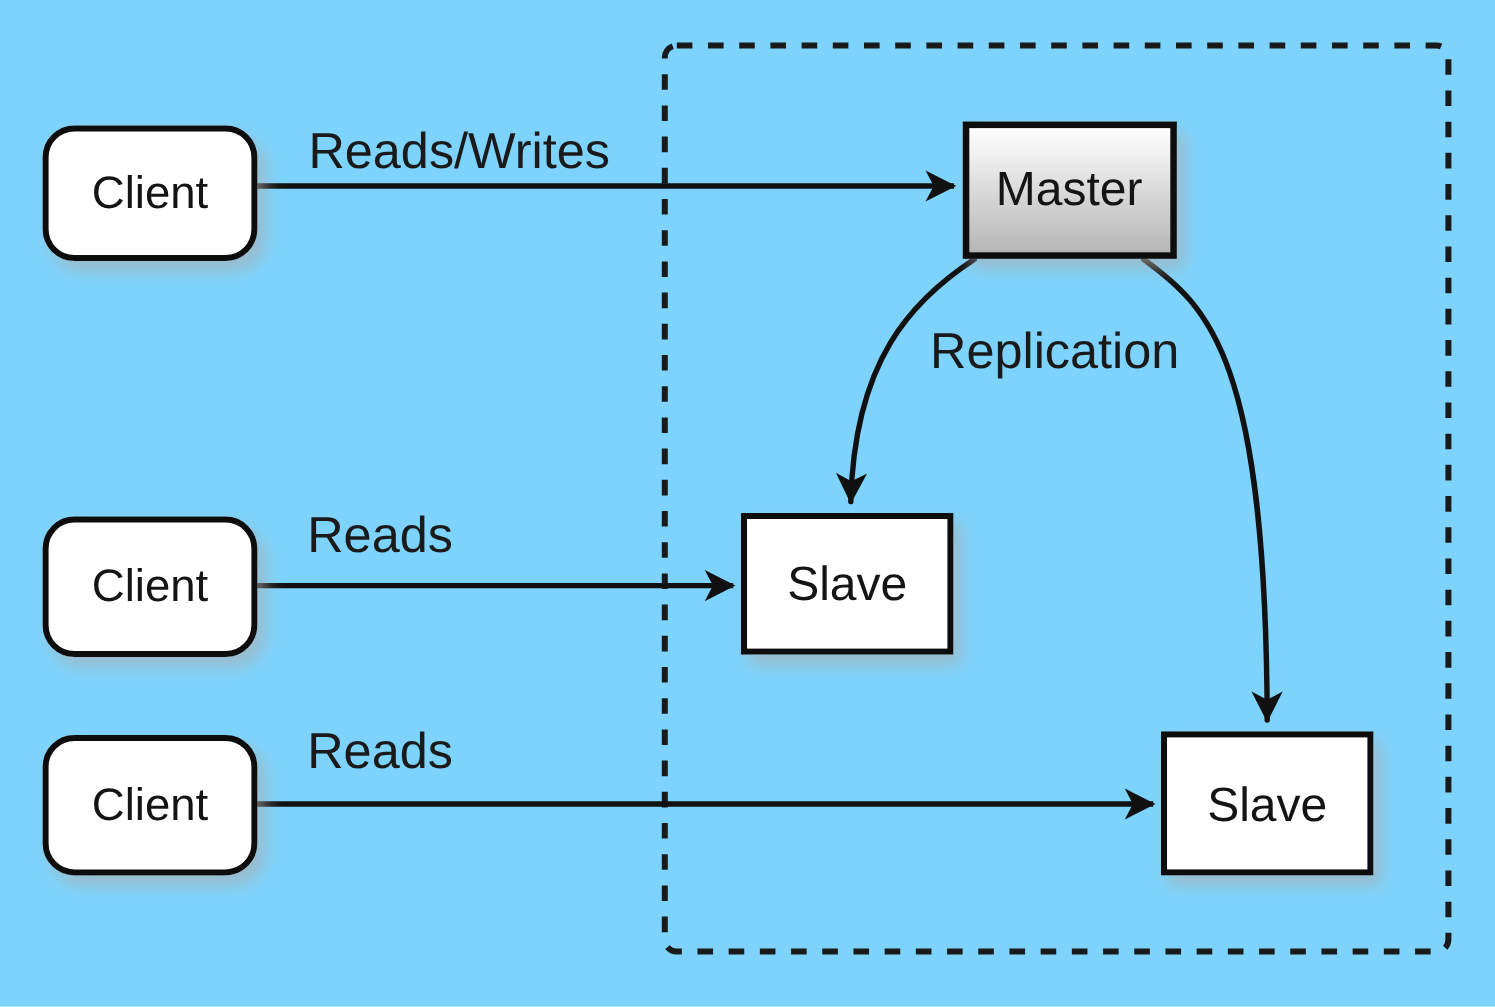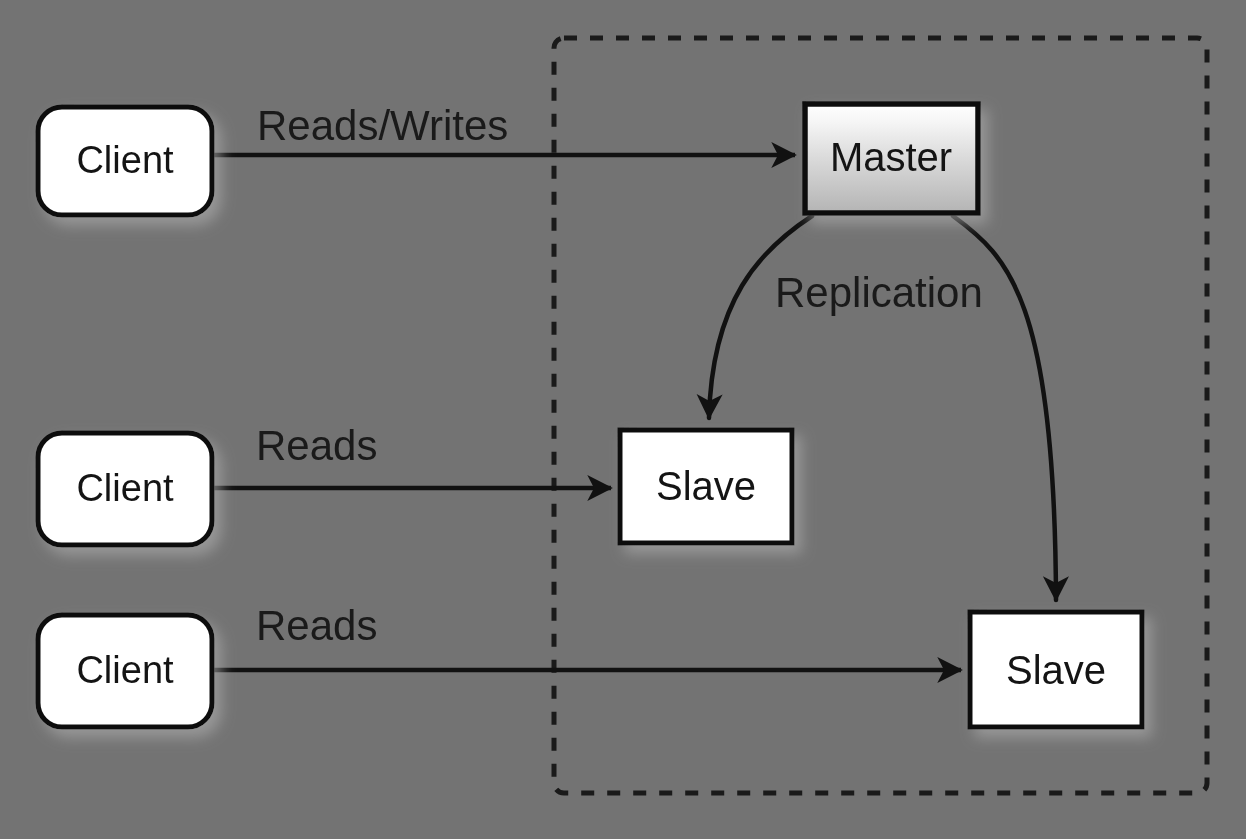--- a/index.html
+++ b/index.html
@@ -8,21 +8,21 @@
     padding: 0;
     background: #ffffff;
   }
   body {
     font-family: "Liberation Sans", sans-serif;
   }
   #canvas {
     position: relative;
     width: 1246px;
     height: 839px;
-    background: #737373;
+    background: #7dd3fc;
     overflow: hidden;
   }
   #canvas svg {
     position: absolute;
     top: 0;
     left: 0;
     width: 1246px;
     height: 839px;
   }
   .node-label {

